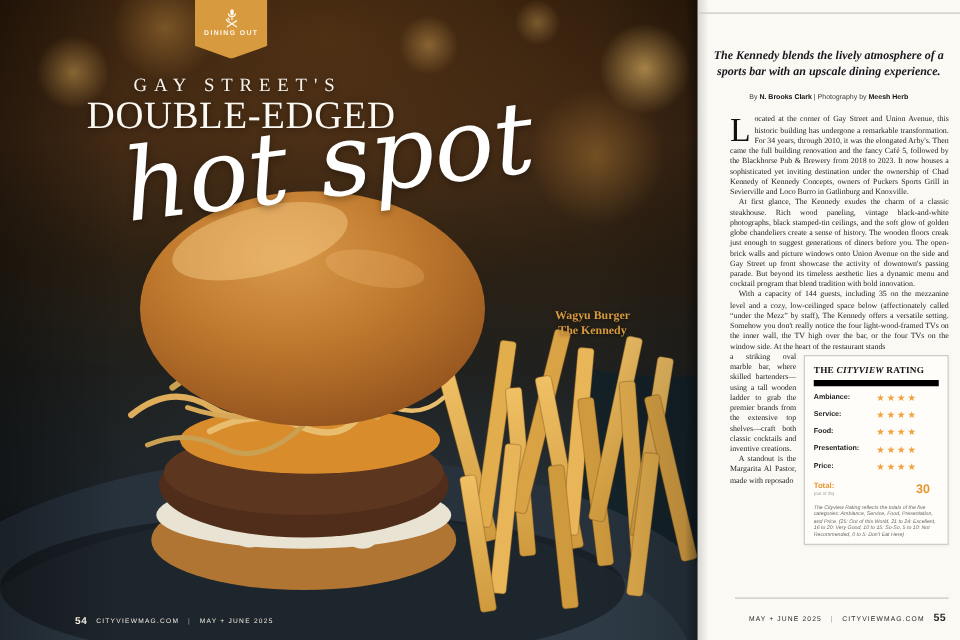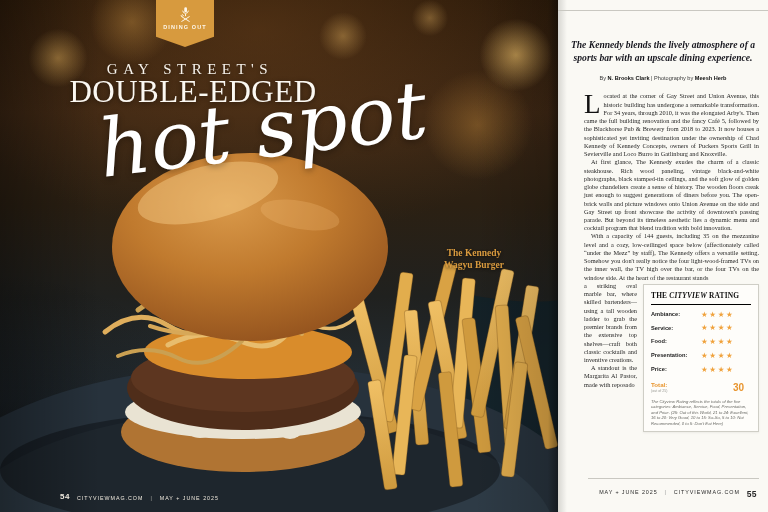--- a/index.html
+++ b/index.html
@@ -42,21 +42,21 @@
     font-size:80px; line-height:1.1; transform:rotate(-7deg);
     text-shadow:0 2px 6px rgba(0,0,0,.35); }
 
   .photo-caption { position:absolute; left:403px; top:248px; width:142px; text-align:center; z-index:4;
     color:#d89a3e; font-size:9.5px; line-height:1.25; font-weight:bold;
     text-shadow:0 1px 3px rgba(0,0,0,.5); }
   .photo-caption span { display:block; }
 
   .lp-footer { position:absolute; left:60px; bottom:11px; z-index:5; color:#efe9de;
     font-family:"Liberation Sans",sans-serif; font-size:5.3px; letter-spacing:1px;
-    display:flex; align-items:flex-end; gap:7px; }
+    display:flex; align-items:center; gap:7px; }
   .lp-footer .pgnum { font-size:8px; font-weight:bold; letter-spacing:.5px; }
   .lp-footer .pipe { opacity:.6; }
 
   
   .spine { position:absolute; left:548px; top:0; width:10px; height:512px; z-index:6;
     background:linear-gradient(90deg, transparent, rgba(0,0,0,.35)); }
 
   
   .rpage { position:absolute; left:558px; top:0; width:210px; height:512px; background:#faf9f4;
     overflow:hidden; }
@@ -74,40 +74,40 @@
     text-align:justify; }
   .bodycol p { margin:0; }
   .bodycol p.indent { text-indent:7px; }
   .dropcap::first-letter { float:left; font-size:27px; line-height:22px; padding:1px 3px 0 0;
     color:#111; }
 
   
   .rating-box { float:right; width:116px; margin:2px 0 3px 6px; background:#fefdfa;
     border:1px solid #cfcec6; padding:6px 7px 5px; box-shadow:0 1px 2px rgba(0,0,0,.06); }
   .rb-title { font-size:7.4px; font-weight:bold; color:#111; letter-spacing:.2px;
-    border-bottom:1px solid #000000; padding-bottom:3px; margin-bottom:5px; text-align:left; }
+    border-bottom:5px solid #000000; padding-bottom:3px; margin-bottom:5px; text-align:left; }
   .rb-title .brand { font-style:italic; }
   .rb-row { display:flex; align-items:center; margin-bottom:4px;
     font-family:"Liberation Sans",sans-serif; }
   .rb-label { width:50px; font-size:5.7px; font-weight:bold; color:#222; }
   .rb-stars { font-size:7.5px; letter-spacing:1.6px; color:#f0a23c;
     font-family:"DejaVu Sans",sans-serif; }
   .rb-total { display:flex; align-items:flex-start; margin-top:6px; }
   .rb-total-label { font-family:"Liberation Sans",sans-serif; font-size:6.2px; font-weight:bold;
     color:#e8952f; }
   .rb-total-sub { display:block; font-size:3.6px; font-weight:normal; color:#9a9a94; }
   .rb-total-value { margin-left:auto; padding-right:7px; font-family:"Liberation Sans",sans-serif;
     font-size:10px; font-weight:bold; color:#e8952f; }
   .rb-fine { margin-top:5px; font-family:"Liberation Sans",sans-serif; font-style:italic;
     font-size:4.2px; line-height:1.3; color:#6b6b66; text-align:left; }
 
   .rp-footrule { position:absolute; left:30px; right:9px; bottom:33px; height:1px; background:#c9c8c1; }
   .rp-footer { position:absolute; left:0; right:0; bottom:13px; text-align:center;
     font-family:"Liberation Sans",sans-serif; font-size:5.4px; letter-spacing:.9px; color:#2a2a2a;
-    display:flex; justify-content:center; align-items:flex-start; gap:7px;padding-left:30px; }
+    display:flex; justify-content:center; align-items:flex-end; gap:7px;padding-left:30px; }
   .rp-footer .pipe { color:#999; }
   .rp-footer .pgnum { font-size:8.5px; font-weight:bold; letter-spacing:.3px; }
 </style>
 </head>
 <body>
 
 <div class="spread">
 
   <div class="photo">
     <svg width="558" height="512" viewBox="0 0 558 512">
@@ -184,22 +184,22 @@
       </g>
     </svg>
     <div class="badge-label">DINING OUT</div>
   </div>
 
   <div class="kicker">GAY STREET'S</div>
   <div class="main-title">DOUBLE-EDGED</div>
   <div class="script-title">hot spot</div>
 
   <div class="photo-caption">
+    <span>Wagyu Burger</span>
     <span>The Kennedy</span>
-    <span>Wagyu Burger</span>
   </div>
 
   <div class="lp-footer">
     <span class="pgnum">54</span>
     <span>CITYVIEWMAG.COM</span>
     <span class="pipe">|</span>
     <span>MAY + JUNE 2025</span>
   </div>
 
   <div class="spine"></div>

